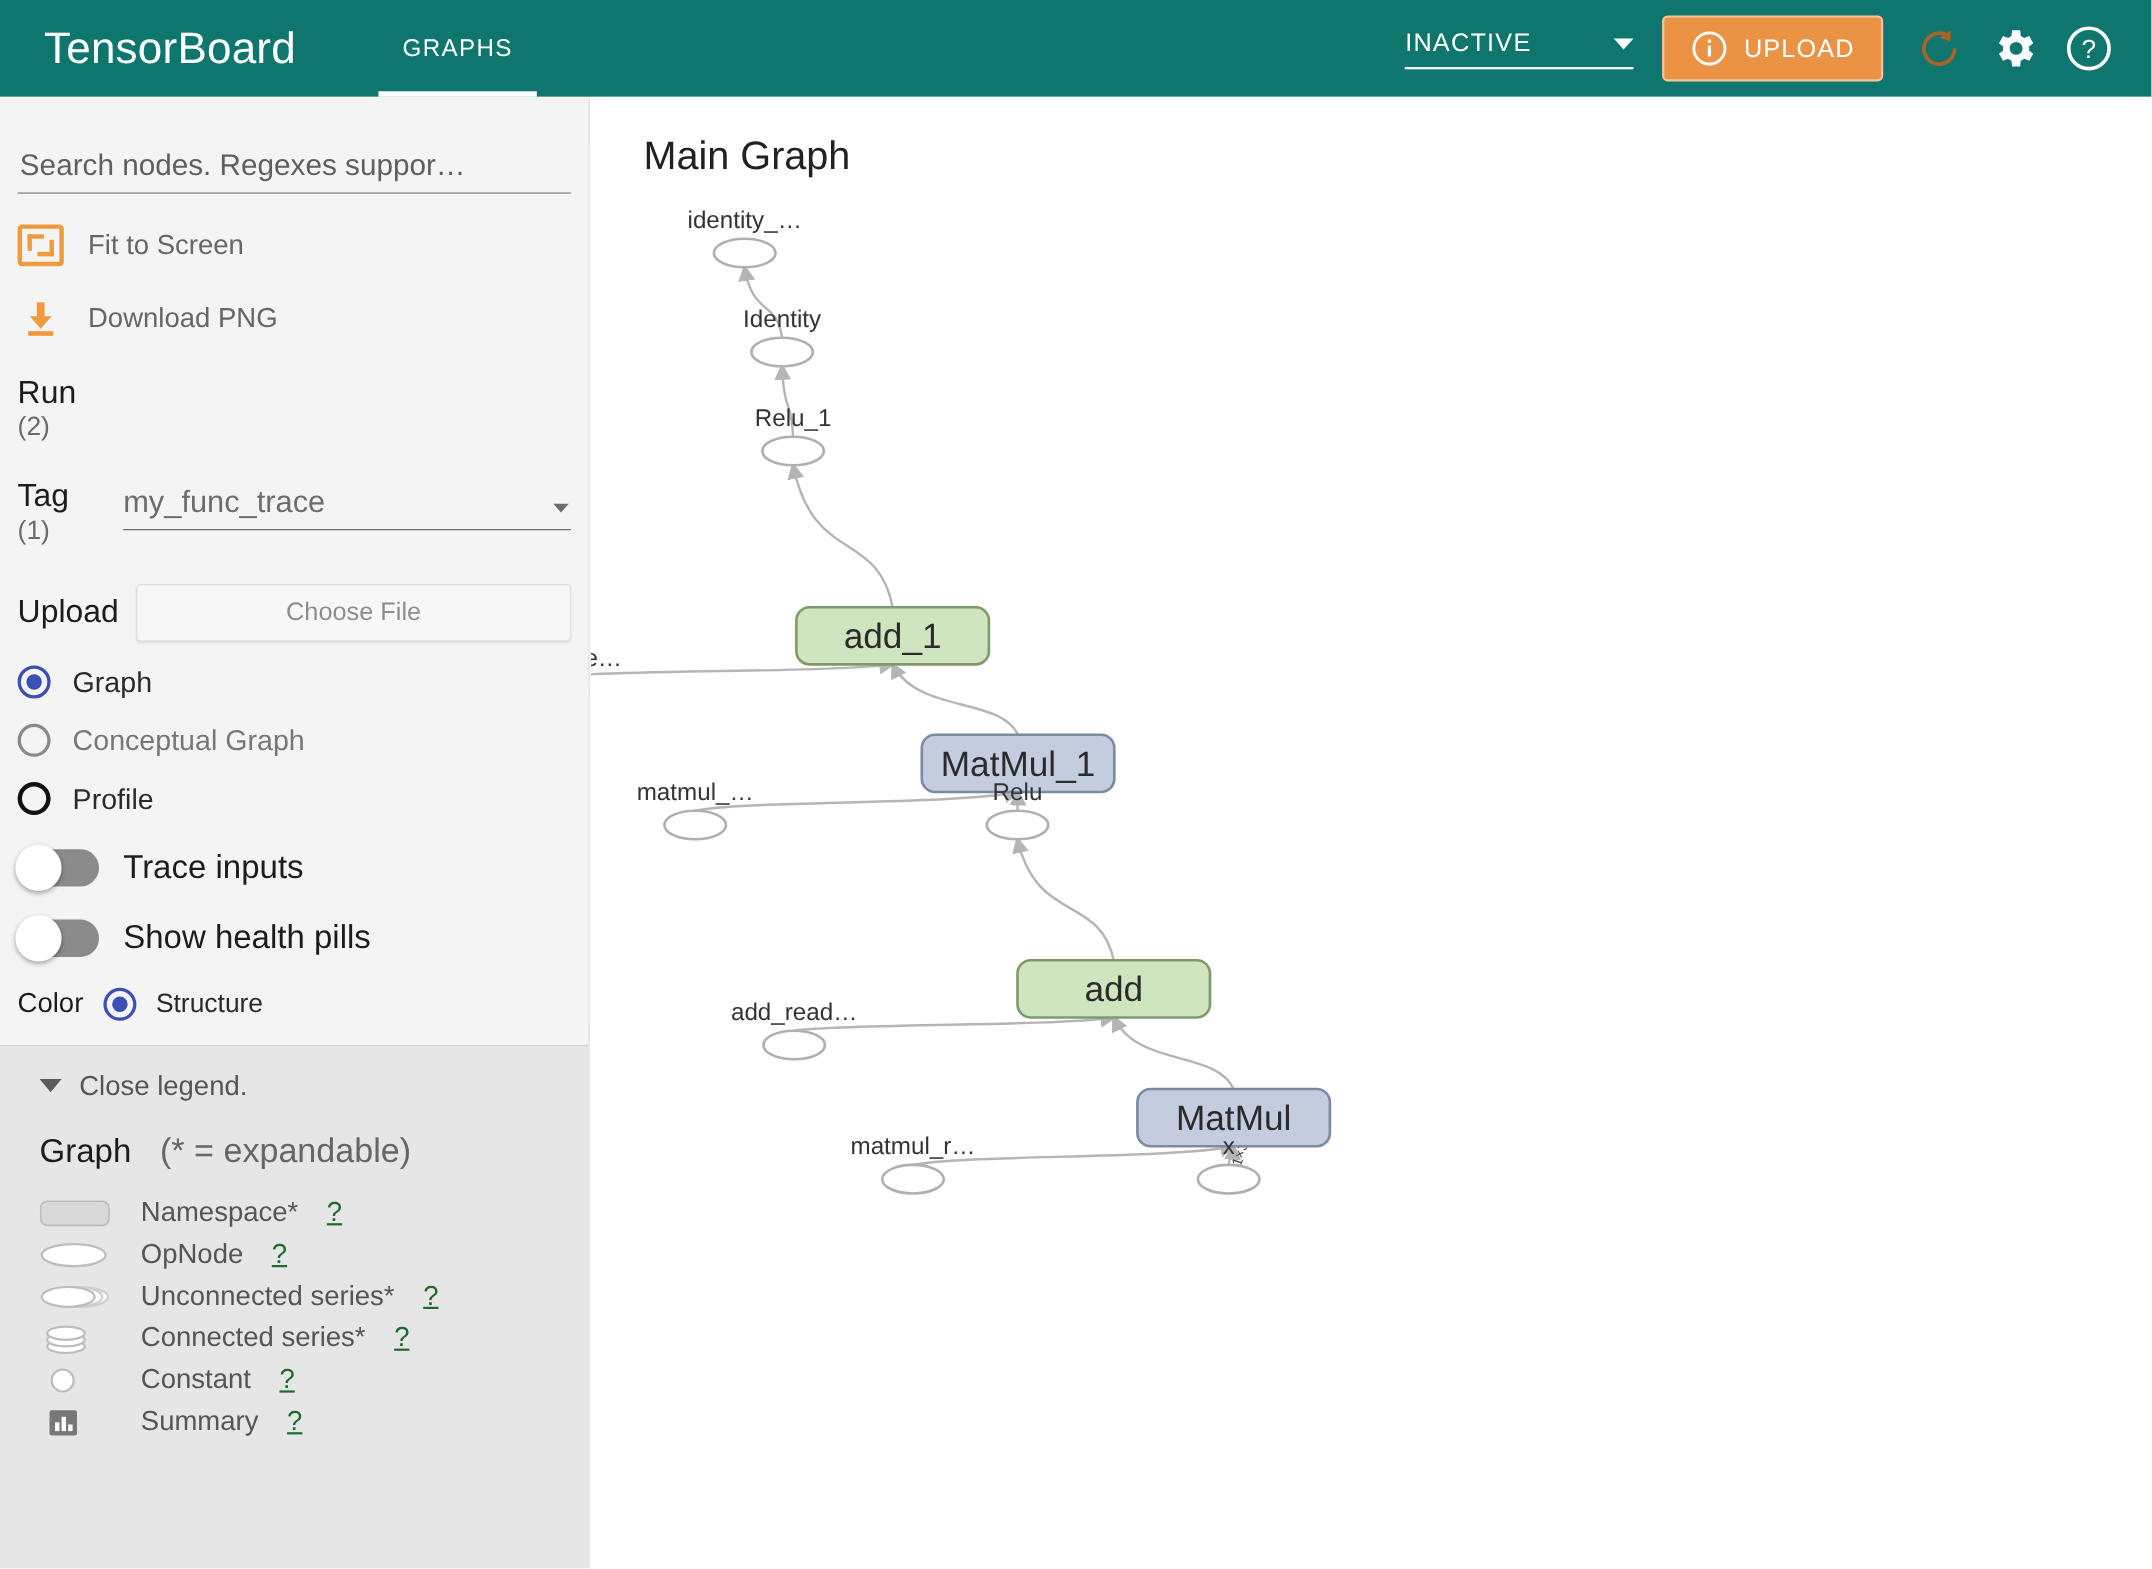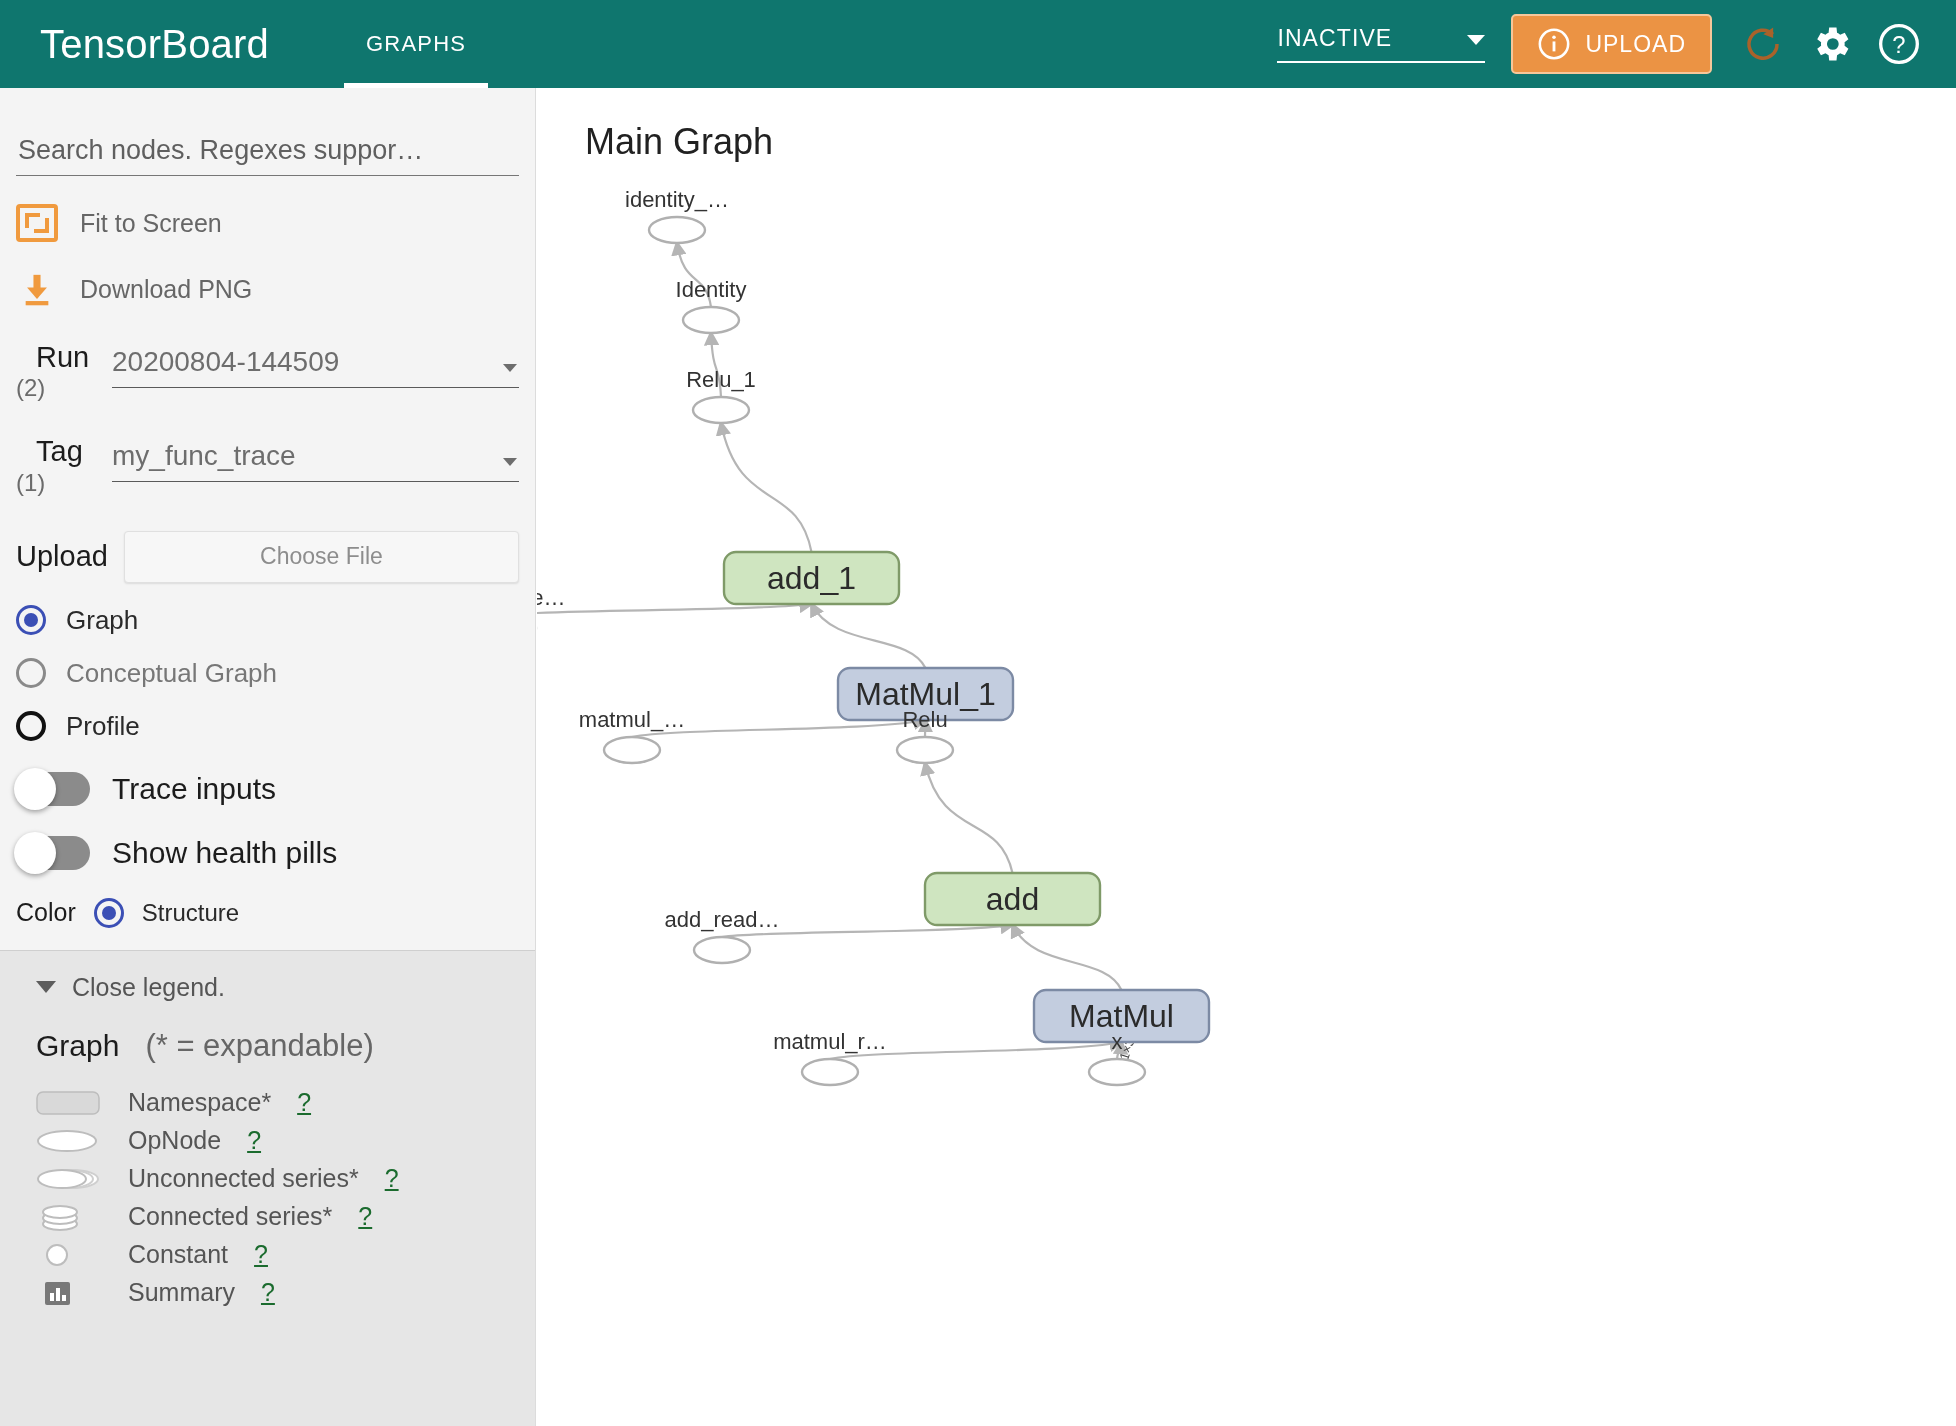--- a/index.html
+++ b/index.html
@@ -96,21 +96,21 @@
     width:11px; height:11px; border-left:4px solid #f09a3e; border-top:4px solid #f09a3e;
   }
   .fit-icon::after {
     content:""; position:absolute; bottom:5px; right:5px;
     width:11px; height:11px; border-right:4px solid #f09a3e; border-bottom:4px solid #f09a3e;
   }
   .dl-icon { width: 42px; height: 38px; display:flex; align-items:center; justify-content:center; }
 
   .field-row { display: flex; align-items: flex-start; margin-top: 34px; }
   .field-label-col { width: 96px; flex: 0 0 96px; }
-  .field-label { font-size: 29px; color: #1c1c1c; line-height: 1.05; margin-left: 20px; }
+  .field-label { font-size: 29px; color: #1c1c1c; line-height: 1.05; }
   .field-count { font-size: 24px; color: #6b6b6b; margin-top: 2px; }
   .select-col { flex: 1 1 auto; padding-top: 4px; }
   .select-line {
     position: relative; border-bottom: 1px solid #5a5a5a;
     padding: 0 26px 9px 0; cursor: pointer;
   }
   .select-value { font-size: 28px; color: #6d6d6d; white-space: nowrap; }
   .select-caret {
     position: absolute; right: 2px; bottom: 15px;
     width: 0; height: 0;
@@ -260,26 +260,20 @@
             <rect x="4" y="20.5" width="16" height="3" fill="#f09a3e"></rect>
           </svg>
         </span>
         <span class="action-label">Download PNG</span>
       </div>
 
       <div class="field-row">
         <div class="field-label-col">
           <div class="field-label">Run</div>
           <div class="field-count">(2)</div>
-        </div>
-        <div class="select-col">
-          <div class="select-line">
-            <span class="select-value">20200804-144509</span>
-            <span class="select-caret"></span>
-          </div>
         </div>
       </div>
 
       <div class="field-row">
         <div class="field-label-col">
           <div class="field-label">Tag</div>
           <div class="field-count">(1)</div>
         </div>
         <div class="select-col">
           <div class="select-line">

